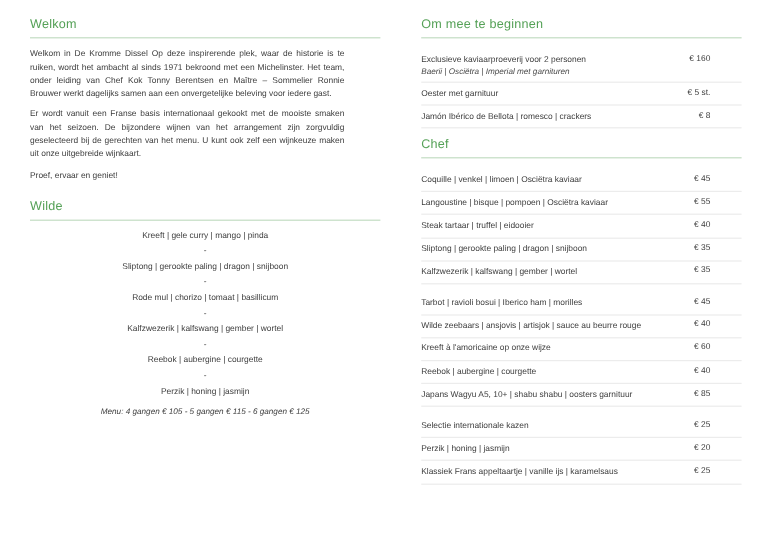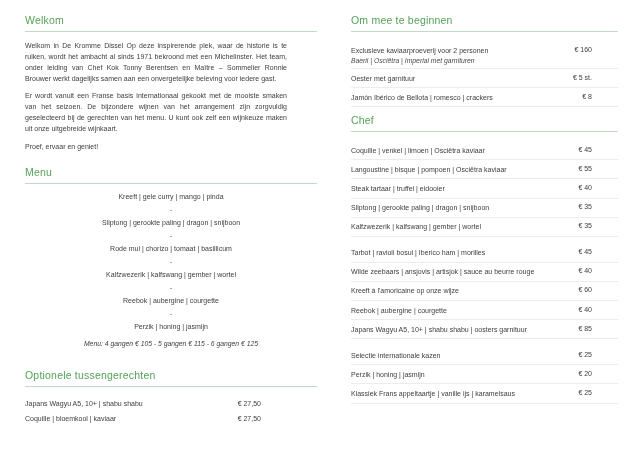--- a/index.html
+++ b/index.html
@@ -43,48 +43,37 @@
   <div class="col col-left">
 
     <section>
       <h2 class="sec-title">Welkom</h2>
       <p class="para">Welkom in De Kromme Dissel Op deze inspirerende plek, waar de historie is te ruiken, wordt het ambacht al sinds 1971 bekroond met een Michelinster. Het team, onder leiding van Chef Kok Tonny Berentsen en Maître – Sommelier Ronnie Brouwer werkt dagelijks samen aan een onvergetelijke beleving voor iedere gast.</p>
       <p class="para">Er wordt vanuit een Franse basis internationaal gekookt met de mooiste smaken van het seizoen. De bijzondere wijnen van het arrangement zijn zorgvuldig geselecteerd bij de gerechten van het menu. U kunt ook zelf een wijnkeuze maken uit onze uitgebreide wijnkaart.</p>
       <p class="para last">Proef, ervaar en geniet!</p>
     </section>
 
     <section class="menu-sec">
-      <h2 class="sec-title">Menu</h2>
+      <h2 class="sec-title">Wilde</h2>
       <div class="courses">
         <div class="course">Kreeft | gele curry | mango | pinda</div>
         <div class="course-sep">-</div>
         <div class="course">Sliptong | gerookte paling | dragon | snijboon</div>
         <div class="course-sep">-</div>
         <div class="course">Rode mul | chorizo | tomaat | basillicum</div>
         <div class="course-sep">-</div>
         <div class="course">Kalfzwezerik | kalfswang | gember | wortel</div>
         <div class="course-sep">-</div>
         <div class="course">Reebok | aubergine | courgette</div>
         <div class="course-sep">-</div>
         <div class="course">Perzik | honing | jasmijn</div>
       </div>
       <div class="menu-pricing">Menu: 4 gangen  € 105 - 5 gangen € 115 - 6 gangen € 125</div>
     </section>
 
-    <section class="extras-sec">
-      <h2 class="sec-title">Optionele tussengerechten</h2>
-      <div class="extras-row">
-        <span>Japans Wagyu A5, 10+ | shabu shabu</span>
-        <span class="extras-price">€ 27,50</span>
-      </div>
-      <div class="extras-row">
-        <span>Coquille | bloemkool | kaviaar</span>
-        <span class="extras-price">€ 27,50</span>
-      </div>
-    </section>
 
   </div>
 
   <div class="col col-right">
 
     <section class="r-sec">
       <h2 class="sec-title">Om mee te beginnen</h2>
       <div class="row">
         <div>
           <div class="row-name">Exclusieve kaviaarproeverij voor 2 personen</div>

